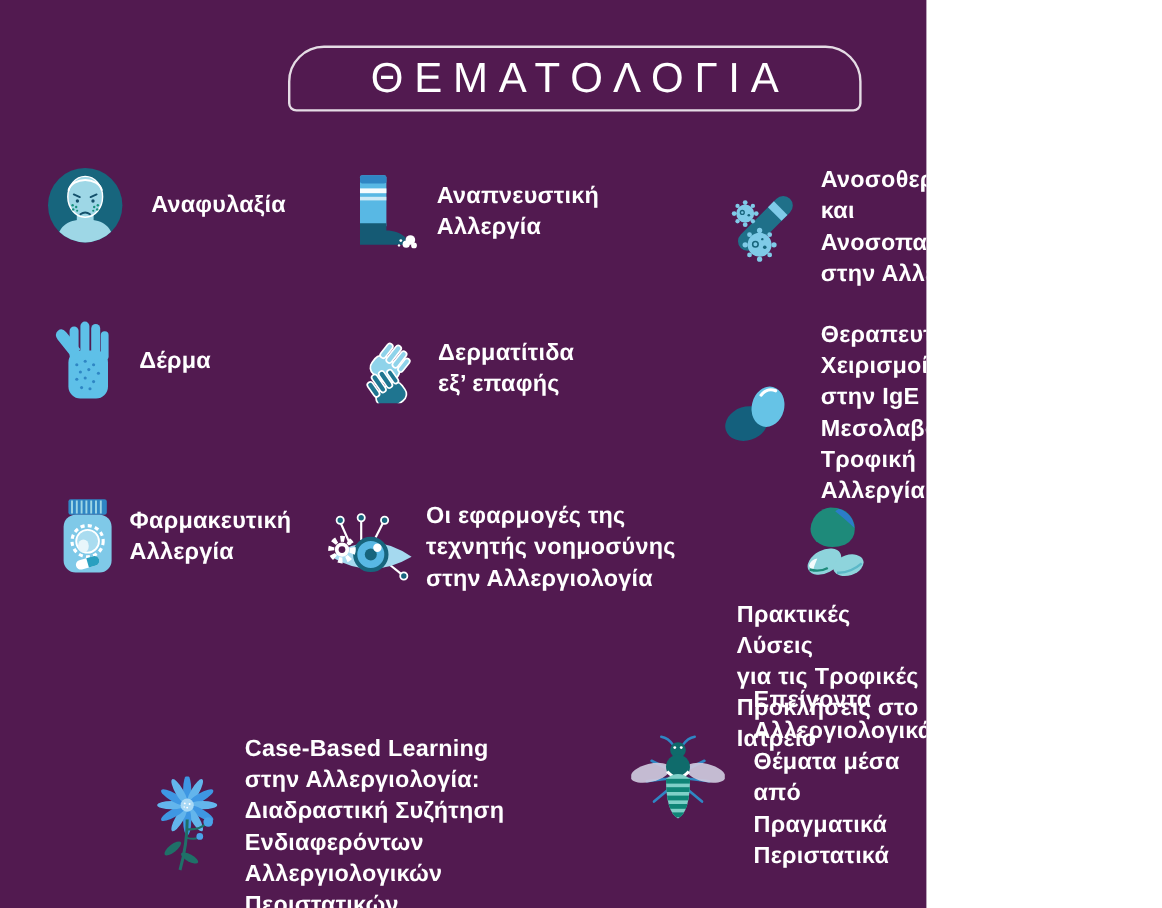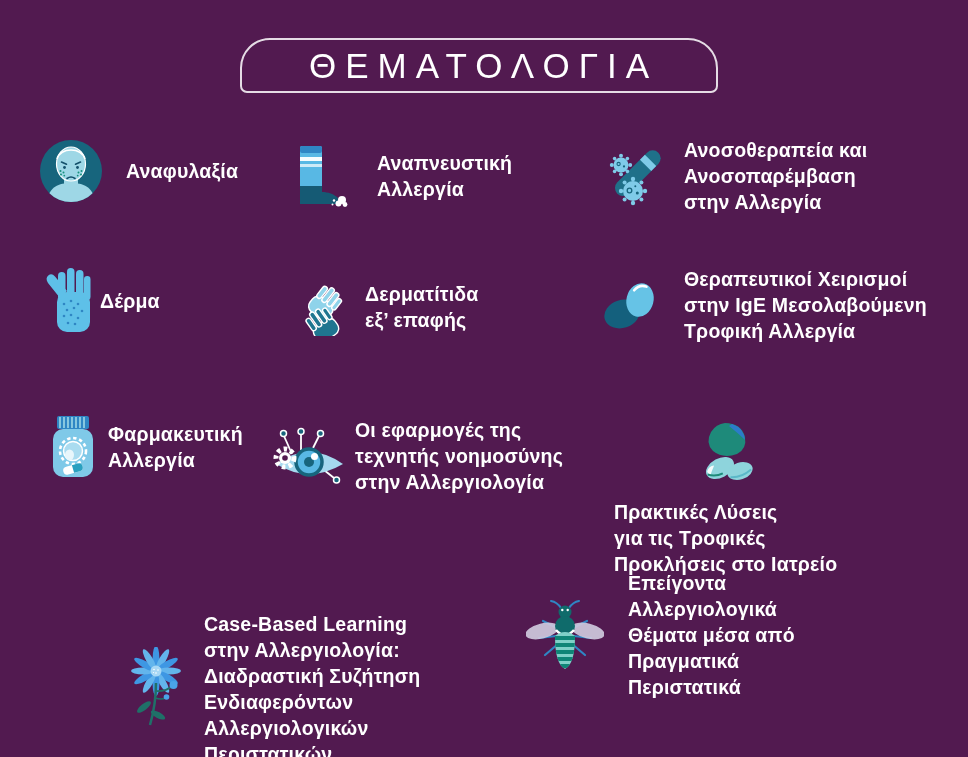--- a/index.html
+++ b/index.html
@@ -1,17 +1,17 @@
 <!DOCTYPE html>
 <html><head>
 <meta charset="utf-8">
 <style>
   html,body{margin:0;padding:0;}
   .canvas{
-    position:relative; width:968px; height:757px;
+    position:relative; width:772px; height:757px;
     background:#521a50; overflow:hidden;
     font-family:"Liberation Sans", sans-serif;
   }
   .title-box{
     position:absolute; left:240px; top:38px; width:478px; height:55px;
     border:2px solid rgba(255,255,255,.85);
     border-radius:30px 30px 7px 7px;
     display:flex; align-items:center; justify-content:center;
     box-sizing:border-box;
   }
@@ -63,21 +63,21 @@
               <circle cx="40.5" cy="34.5" r="1"></circle>
             <circle cx="43" cy="36.5" r="1"></circle>
               <circle cx="39.7" cy="37.6" r=".9"></circle>
           </g>
         </g>
       </svg>
     </span>
     <span class="label">Αναφυλαξία</span>
   </div>
 
-  <div class="topic" style="left:296px; top:144px; gap:29px;align-items:center;">
+  <div class="topic" style="left:296px; top:144px; gap:16px;align-items:center;">
     <span class="icon-box">
       <svg width="52" height="64" viewBox="0 0 52 64">
         <rect x="4" y="2" width="22" height="44" rx="2" fill="#58b8e4"></rect>
         <rect x="4" y="2" width="22" height="7" rx="2" fill="#2f86c4"></rect>
         <rect x="4" y="13" width="22" height="4" fill="#ffffff" opacity="0.95"></rect>
         <rect x="4" y="20" width="22" height="3" fill="#ffffff" opacity="0.7"></rect>
         <path d="M4,42 L26,42 L26,48 C32,48 38,50 42,54 L42,60 L4,60 Z" fill="#155a74"></path>
         <g fill="#ffffff">
           <circle cx="46" cy="56" r="4"></circle>
           <circle cx="42.5" cy="59.5" r="3"></circle>
@@ -129,21 +129,21 @@
           <circle cx="31.3" cy="50" r="1.5" fill="#17657d"></circle>
           <circle cx="29.3" cy="43.3" r="1" fill="#17657d"></circle>
         </g>
       </svg>
     </span>
     <span class="label">Ανοσοθεραπεία και
 Ανοσοπαρέμβαση
 στην Αλλεργία</span>
   </div>
 
-  <div class="topic" style="left:44px; top:266px; gap:4px;">
+  <div class="topic" style="left:44px; top:266px; gap:20px;">
     <span class="icon-box">
       <svg width="52" height="70" viewBox="0 0 52 70">
         <g fill="#5ec0e8">
           <rect x="13" y="26" width="33" height="40" rx="10"></rect>
           <rect x="14" y="6" width="7.5" height="28" rx="3.7"></rect>
           <rect x="23" y="2" width="7.5" height="32" rx="3.7"></rect>
           <rect x="32" y="4" width="7.5" height="30" rx="3.7"></rect>
           <rect x="40" y="10" width="6.5" height="24" rx="3.2"></rect>
           <path d="M16,32 L4,17 Q1,12.5 4.3,9.6 Q7.6,6.7 11,10.6 L23,25 Z"></path>
         </g>

